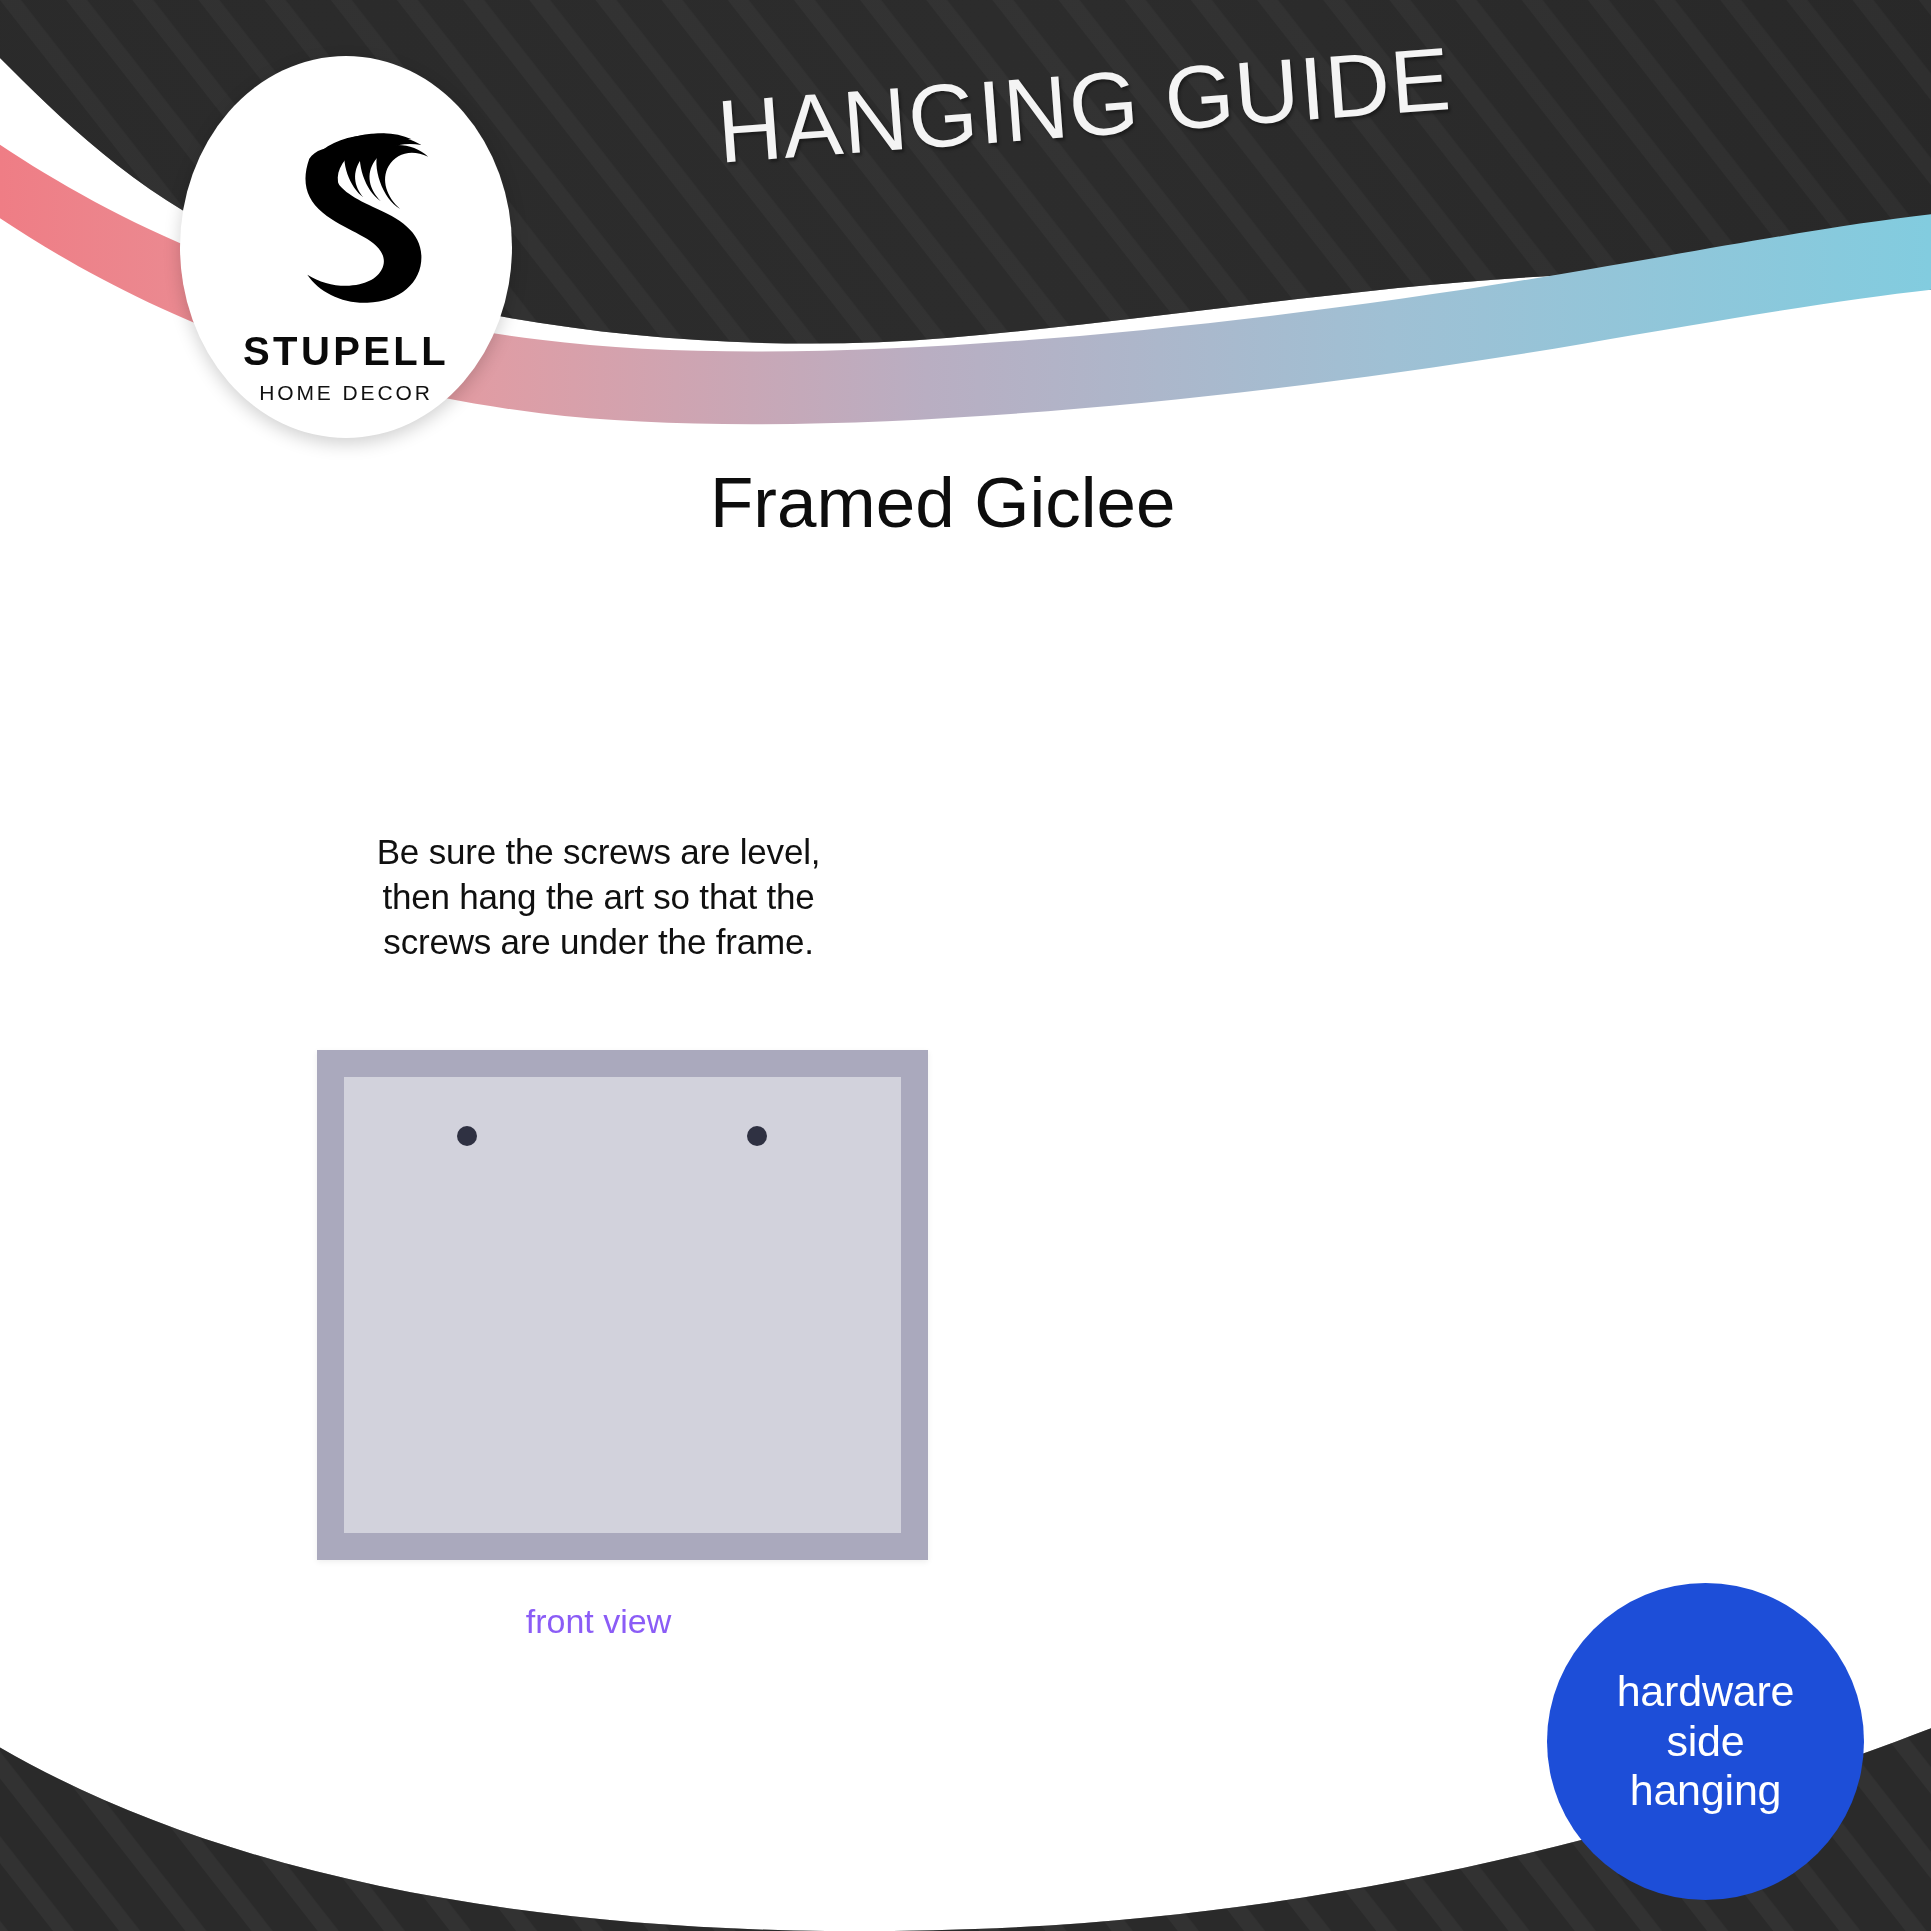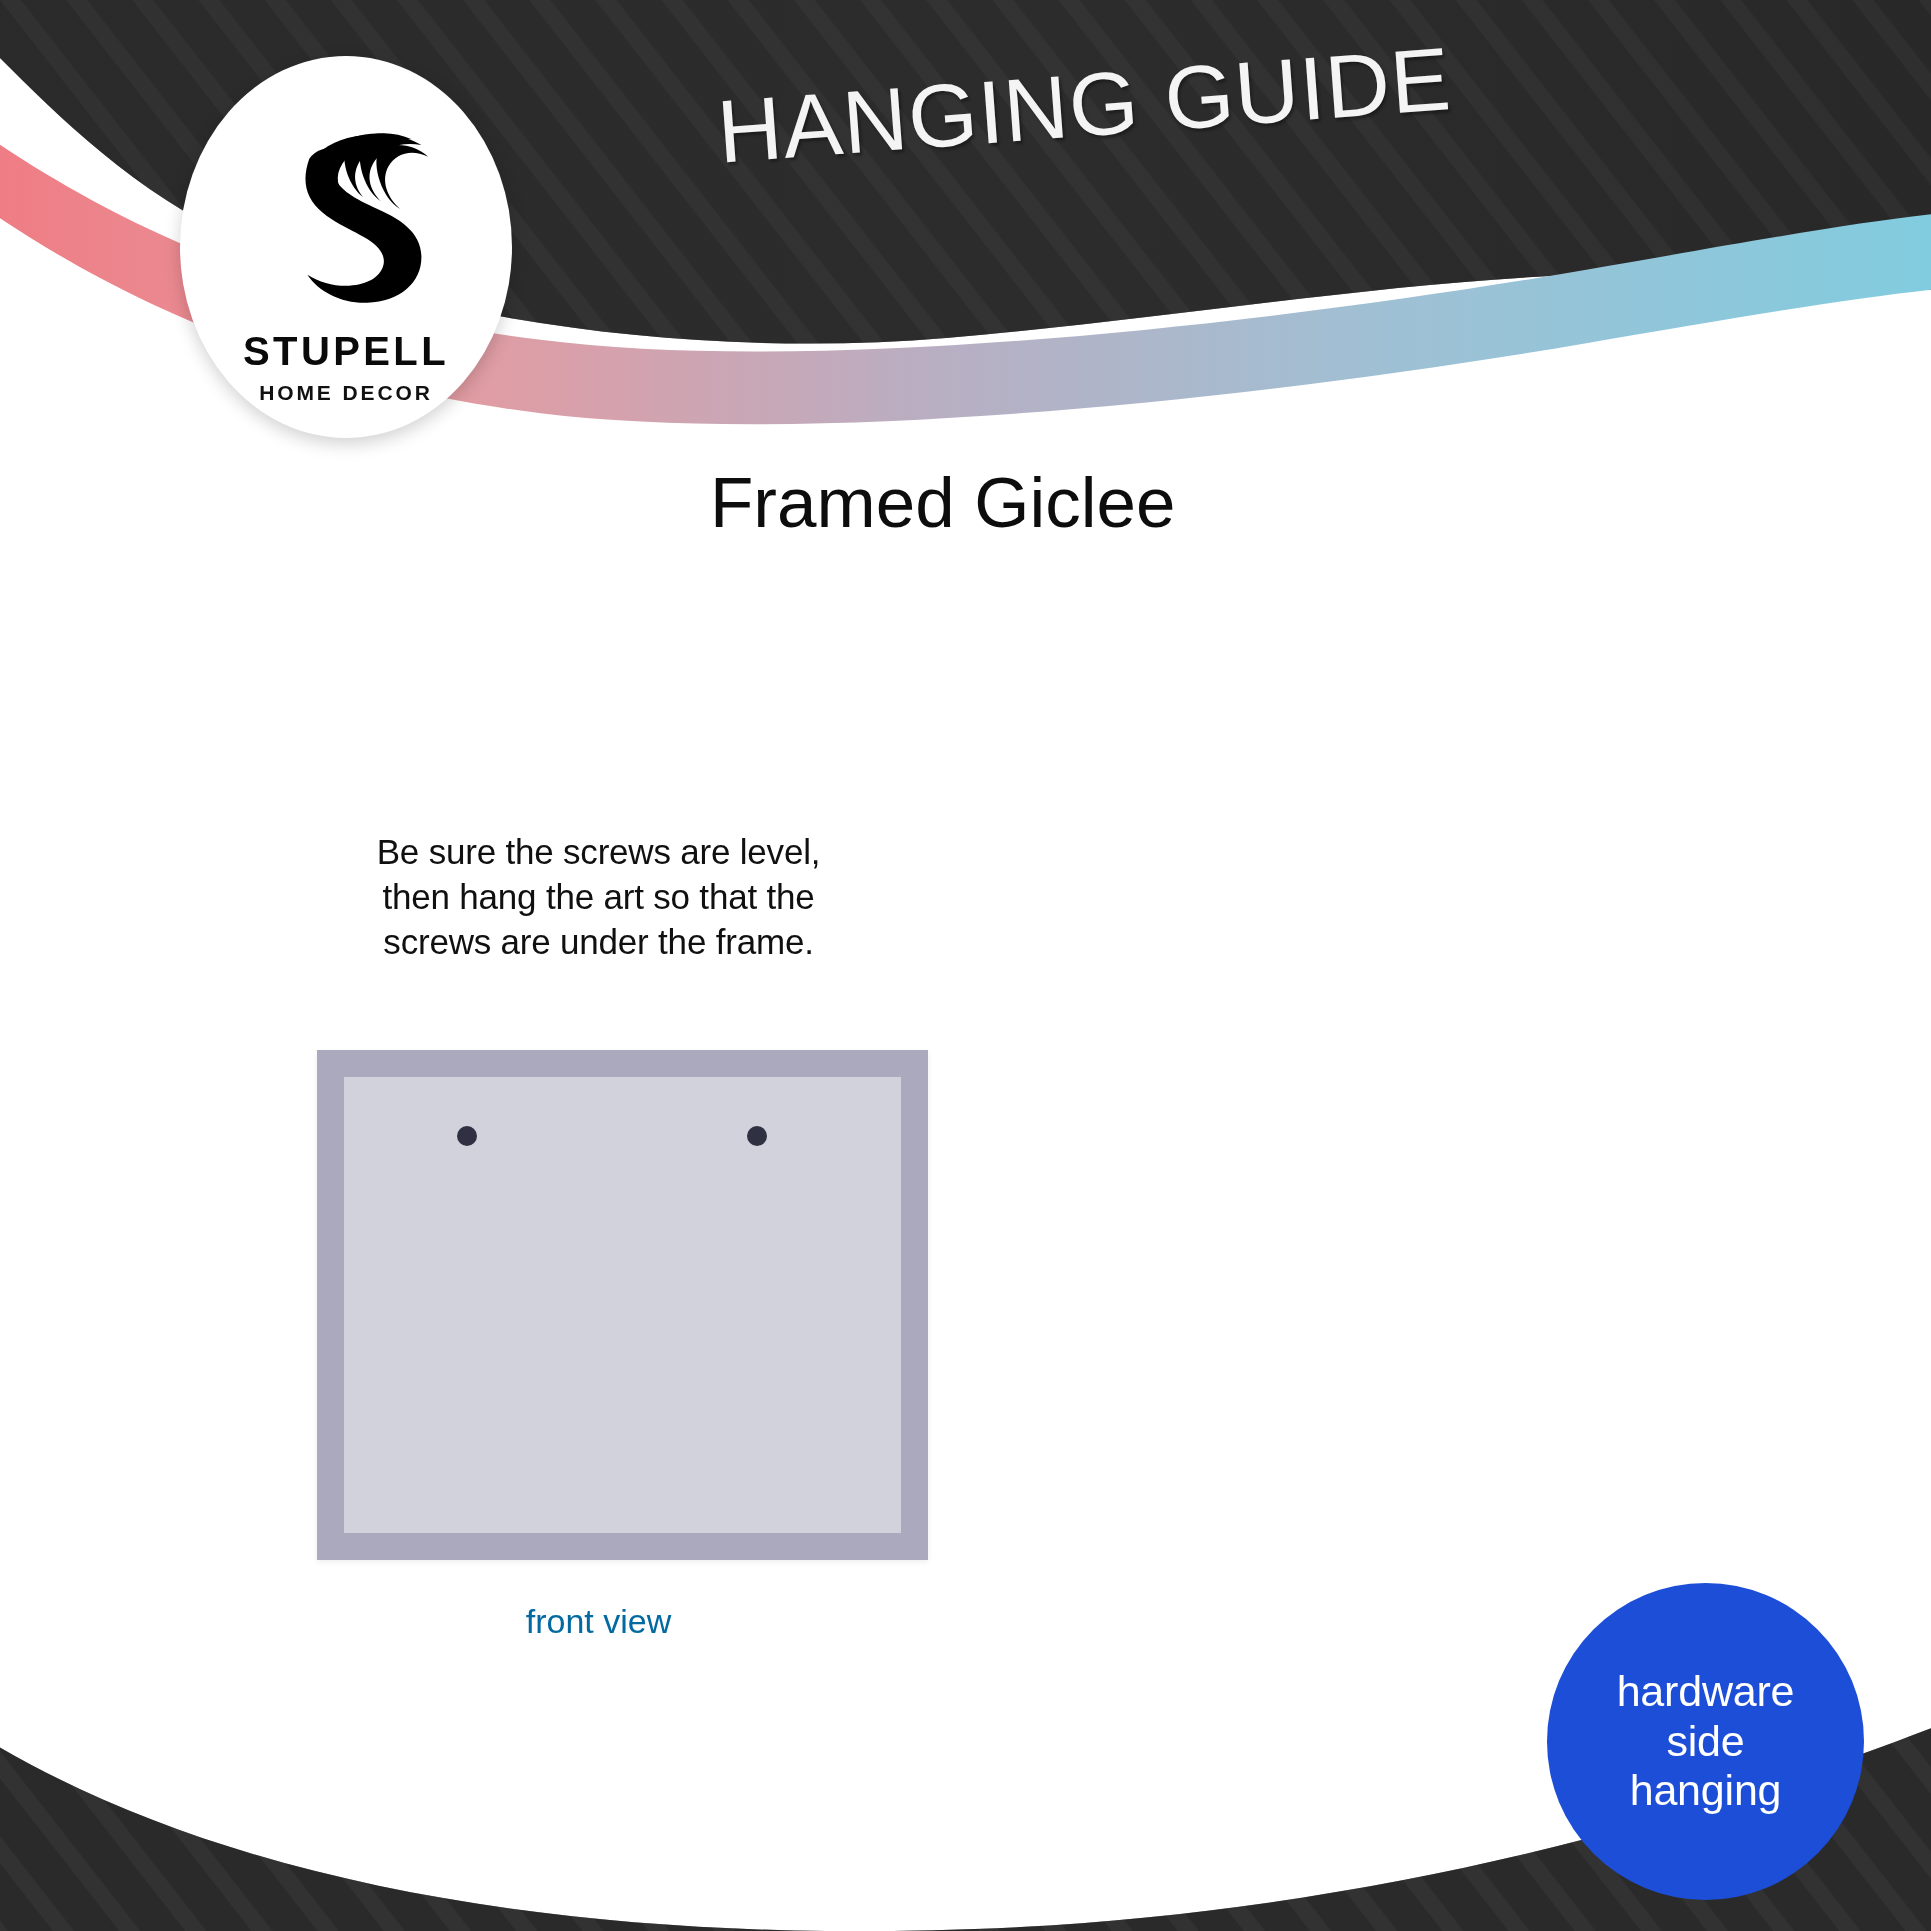--- a/index.html
+++ b/index.html
@@ -61,21 +61,21 @@
     color: #0a0a0a;
     font-weight: 700;
     margin-top: 5.8px;
     line-height: 1;
   }
   .logo-subwordmark {
     font-family: "Liberation Sans", sans-serif;
     font-size: 21px;
     letter-spacing: 2.9px;
     color: #111111;
-    font-weight: 700;
+    font-weight: 400;
     margin-top: 11.6px;
     line-height: 1;
   }
 
   
   .header-title {
     position: absolute;
     left: 714px;
     top: 81px;
     font-size: 89px;
@@ -174,21 +174,21 @@
     background: #2f3142;
   }
   .screw-left  { left: 113px; top: 49px; }
   .screw-right { left: 403px; top: 49px; }
 
   .view-label {
     position: absolute;
     width: 100%;
     text-align: center;
     font-size: 34px;
-    color: #0369a1;
+    color: #8b5cf6;
     font-weight: 400;
   }
   .view-label-front { top: 772px; left: 0; }
   .view-label-side  { top: 772px; left: 0; }
 
   
   .wall-slab {
     position: absolute;
     left: 234px;
     top: 203px;

